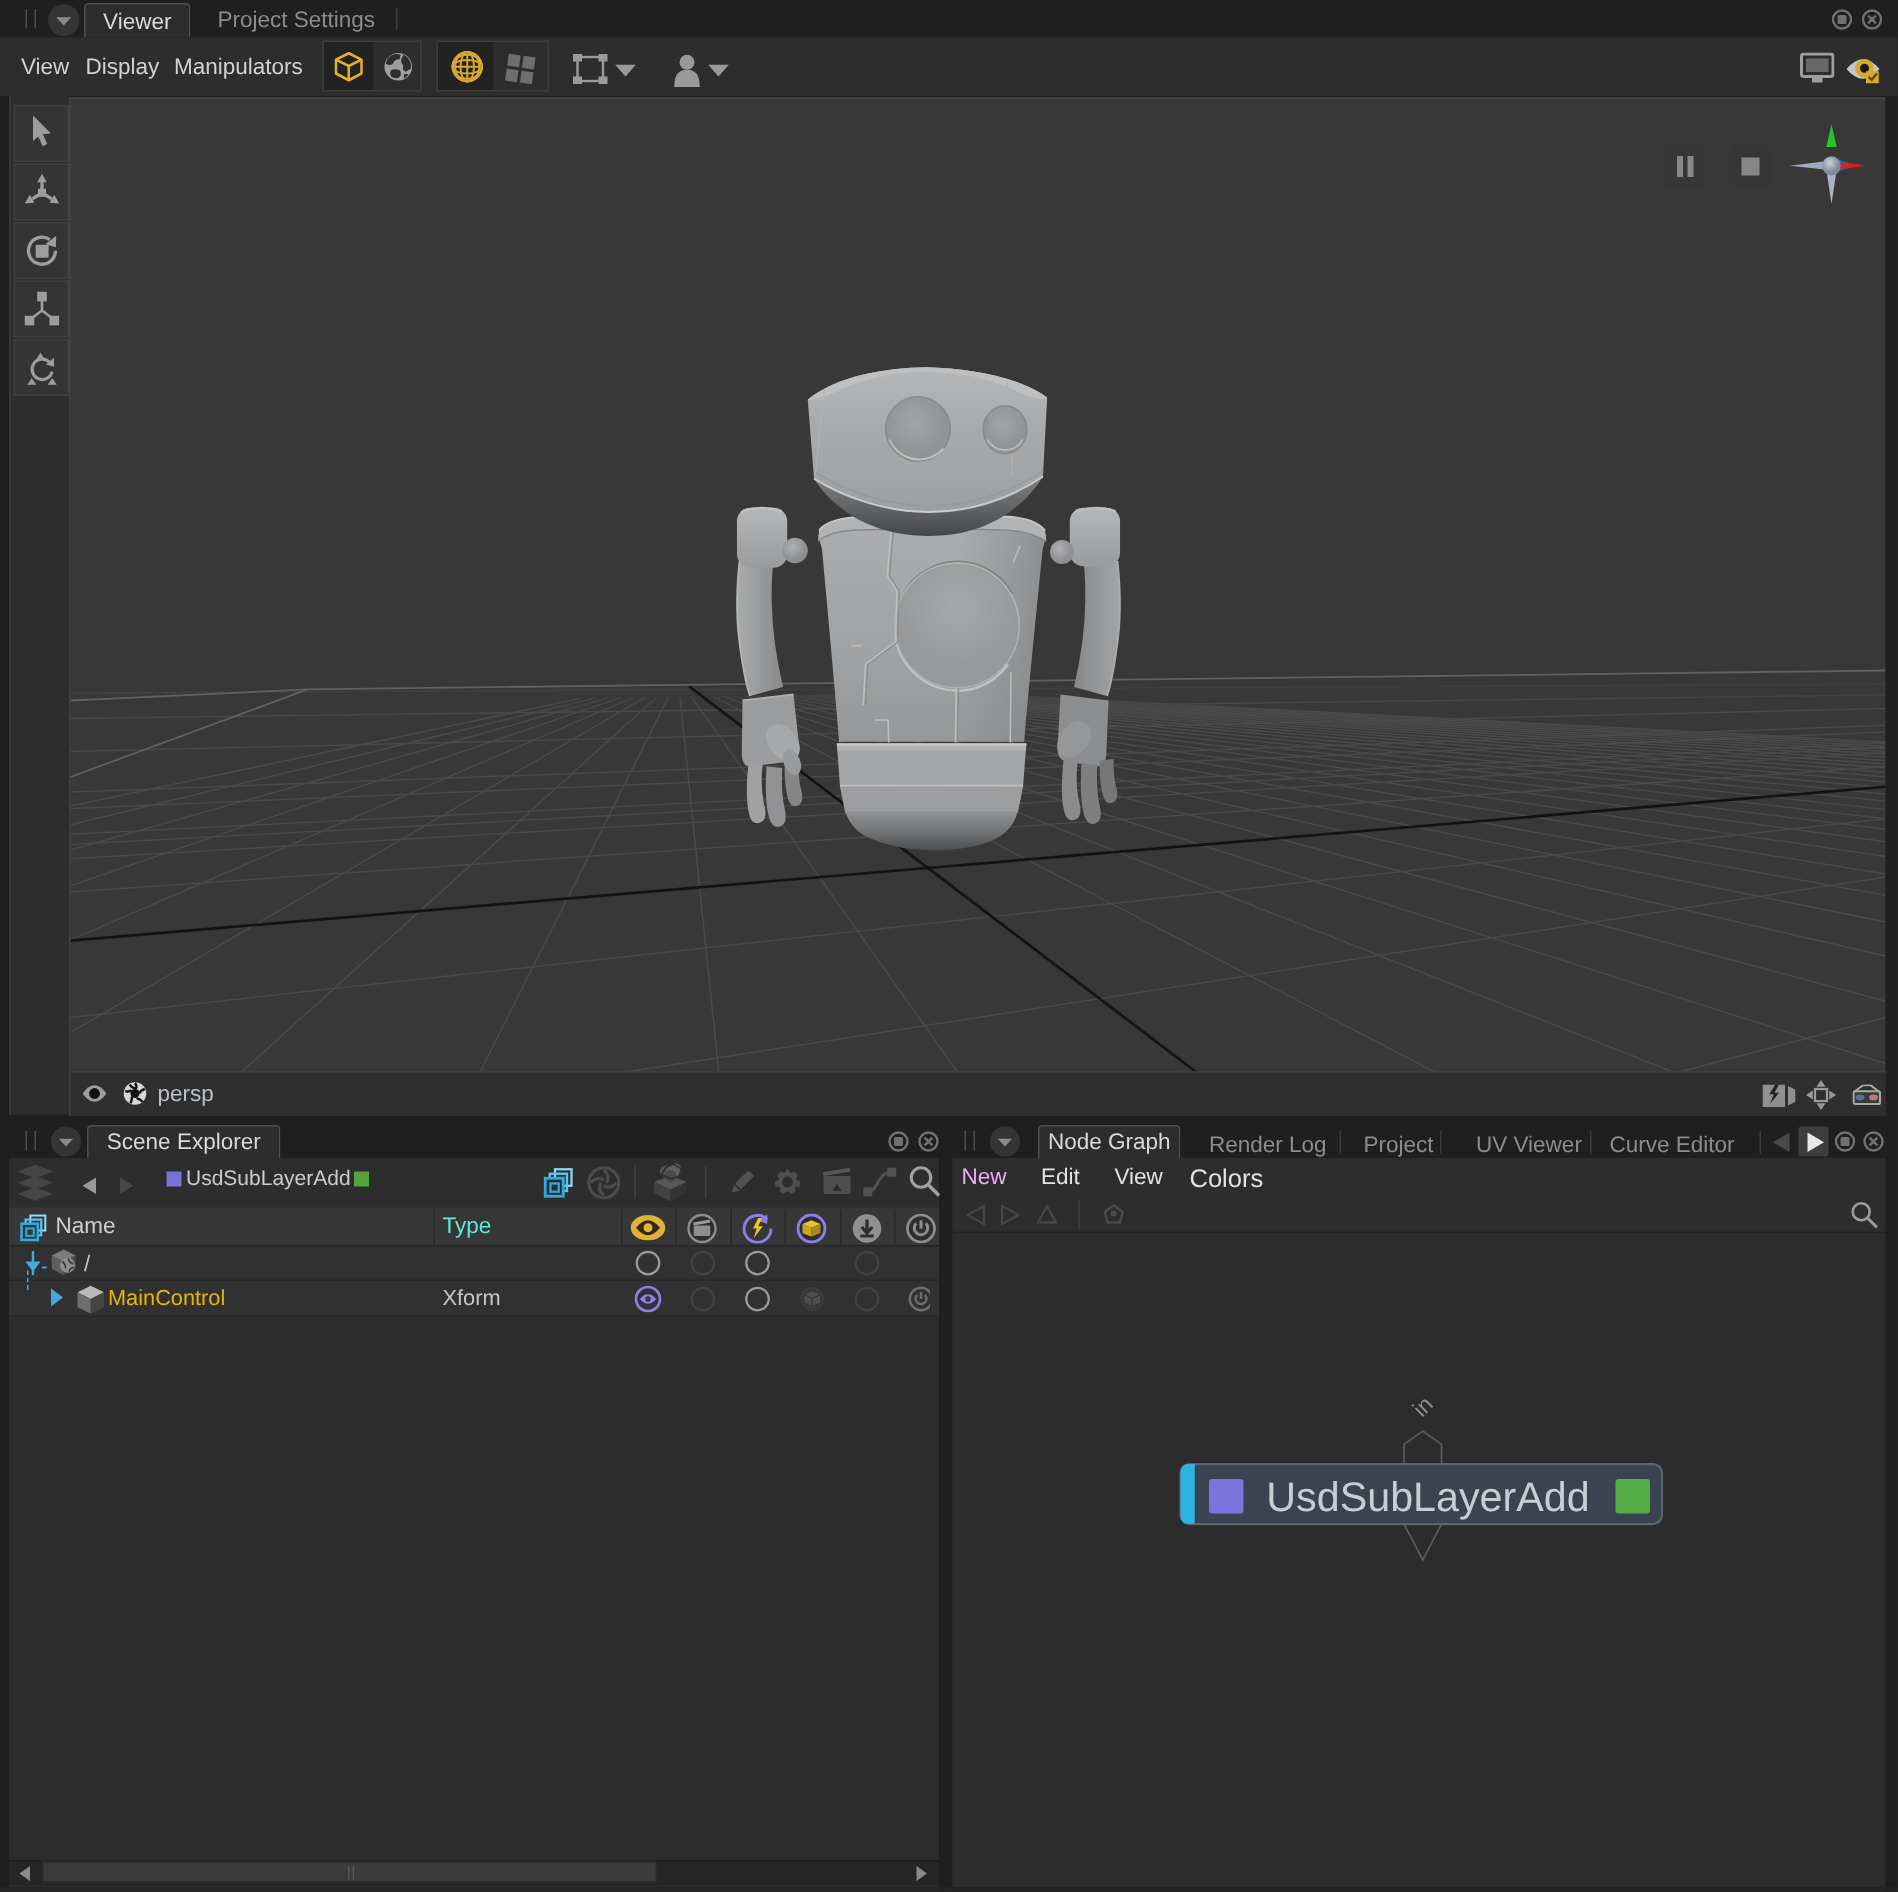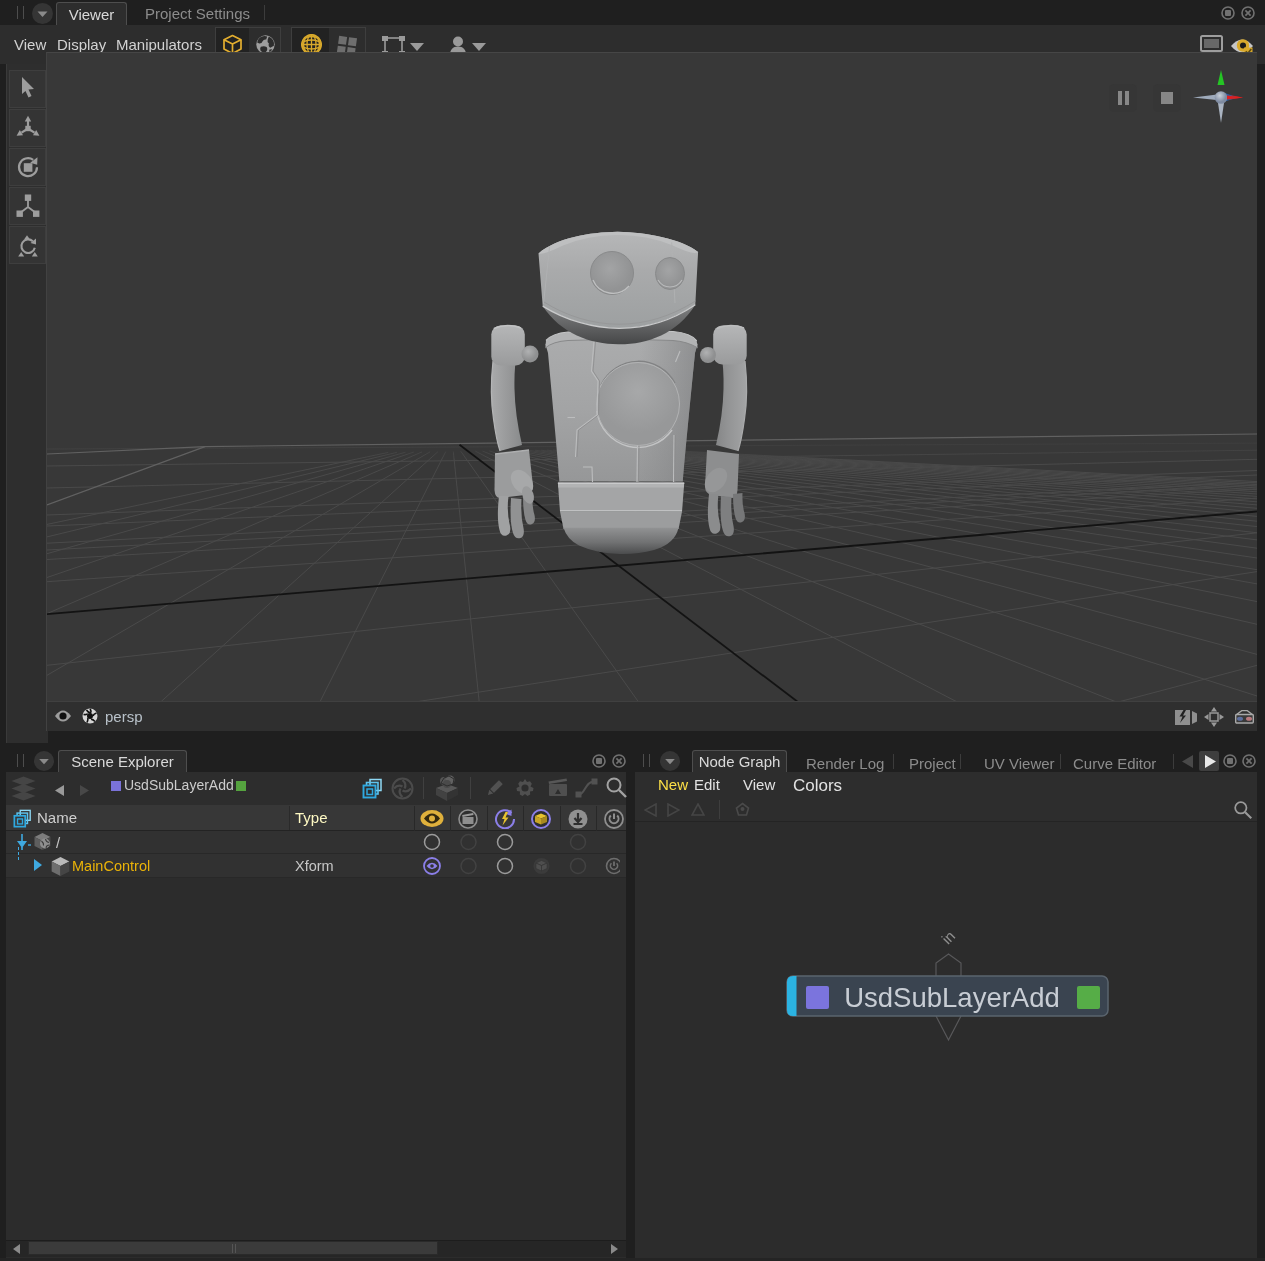--- a/index.html
+++ b/index.html
@@ -14,21 +14,21 @@
   .tab-txt{color:#8c8c8c;font-size:15px;}
   .grip{width:5px;height:13px;border-left:1px solid #4d4d4d;border-right:1px solid #4d4d4d;}
   
   #toolbar{left:0;top:25px;width:1265px;height:39px;background:#2d2d2d;}
   .menutxt{color:#d2d2d2;font-size:15px;line-height:39px;}
   .igroup{border:1px solid #3e3e3e;height:34px;box-sizing:border-box;}
   .icell-dark{background:#222222;}
   
   #lefttools{left:6px;top:64px;width:41px;height:679px;background:#2e2e2e;border-left:1px solid #3a3a3a;}
   .ltbtn{left:2px;width:37px;height:38px;background:#343434;border:1px solid #3e3e3e;box-sizing:border-box;}
-  #viewport{left:46px;top:52px;width:1211px;height:679px;background:#383838;border-top:1px solid #464646;border-left:1px solid #424242;box-sizing:border-box;overflow:hidden;}
+  #viewport{left:46px;top:65px;width:1211px;height:679px;background:#383838;border-top:1px solid #464646;border-left:1px solid #424242;box-sizing:border-box;overflow:hidden;}
   #perspbar{left:0px;bottom:0px;width:1210px;height:30px;background:#2f2f2f;border-top:1px solid #404040;box-sizing:border-box;}
   .vpbtn{width:28px;height:28px;background:#363636;border-radius:5px;}
   
   #panelL{left:6px;top:750px;width:620px;height:511px;background:#2c2c2c;}
   #panelR{left:635px;top:750px;width:622px;height:511px;background:#2c2c2c;}
   .ptabbar{left:0;top:0;width:100%;height:22px;background:#1f1f1f;}
 </style>
 </head>
 <body>
 <div id="app">
@@ -538,21 +538,21 @@
     </svg>
 
     <div class="abs" style="left:0;top:55px;width:620px;height:26px;background:#373737;border-bottom:1px solid #232323;box-sizing:border-box;"></div>
     <svg class="abs" style="left:7px;top:59px;" width="19" height="19" viewBox="0 0 21 21">
       <rect x="8" y="1.5" width="11" height="11" fill="none" stroke="#8fd9f5" stroke-width="1.5"></rect>
       <rect x="4.5" y="4.5" width="11.5" height="11.5" fill="none" stroke="#5ec4ee" stroke-width="1.6"></rect>
       <rect x="1.5" y="7.5" width="12" height="12" fill="#373737" stroke="#2fa9e0" stroke-width="1.9"></rect>
       <rect x="5" y="11" width="5.5" height="5.5" fill="none" stroke="#2fa9e0" stroke-width="1.5"></rect>
     </svg>
     <div class="abs" style="left:31px;top:59px;color:#cfcfcf;font-size:15px;">Name</div>
-    <div class="abs" style="left:289px;top:59px;color:#fef9c3;font-size:15px;">Type</div>
+    <div class="abs" style="left:289px;top:59px;color:#5eead4;font-size:15px;">Type</div>
     <div class="abs" style="left:283px;top:56px;width:1px;height:24px;background:#2a2a2a;"></div>
 
     <svg class="abs" style="left:414px;top:60px;" width="24" height="17" viewBox="0 0 24 17">
       <ellipse cx="12" cy="8.5" rx="11.5" ry="8.5" fill="#e0b13c"></ellipse>
       <path d="M4 8.5 Q8 3.5 12 3.5 Q16 3.5 20 8.5 Q16 13.5 12 13.5 Q8 13.5 4 8.5 Z" fill="#33290e"></path>
       <circle cx="12" cy="8.5" r="3" fill="#e0b13c"></circle>
     </svg>
     <svg class="abs" style="left:452px;top:59px;" width="20" height="20" viewBox="0 0 20 20">
       <circle cx="10" cy="10" r="9" fill="#2e2e2e" stroke="#8e8e8e" stroke-width="1.6"></circle>
       <rect x="4.5" y="8" width="11" height="7" rx="0.5" fill="#8e8e8e"></rect>
@@ -672,21 +672,21 @@
     <svg class="abs" style="left:588px;top:4px;" width="14" height="14" viewBox="0 0 14 14">
       <circle cx="7" cy="7" r="6" fill="none" stroke="#717171" stroke-width="1.6"></circle>
       <rect x="4" y="4" width="6" height="6" rx="1" fill="#717171"></rect>
     </svg>
     <svg class="abs" style="left:607px;top:4px;" width="14" height="14" viewBox="0 0 14 14">
       <circle cx="7" cy="7" r="6" fill="none" stroke="#717171" stroke-width="1.6"></circle>
       <path d="M4.4 4.4 L9.6 9.6 M9.6 4.4 L4.4 9.6" stroke="#717171" stroke-width="1.7"></path>
     </svg>
 
     <div class="abs" style="left:0;top:22px;width:622px;height:25px;background:#2d2d2d;"></div>
-    <div class="abs" style="left:23px;top:26px;color:#fde047;font-size:15px;">New</div>
+    <div class="abs" style="left:6px;top:26px;color:#f0abfc;font-size:15px;">New</div>
     <div class="abs" style="left:59px;top:26px;color:#e2e2e2;font-size:15px;">Edit</div>
     <div class="abs" style="left:108px;top:26px;color:#e2e2e2;font-size:15px;">View</div>
     <div class="abs" style="left:158px;top:26px;color:#e2e2e2;font-size:17px;">Colors</div>
     <div class="abs" style="left:221px;top:26px;color:#7dd3fc;font-size:15px;margin-top:39px;">Go</div>
 
     <div class="abs" style="left:0;top:47px;width:622px;height:25px;background:#2d2d2d;border-bottom:1px solid #242424;box-sizing:border-box;"></div>
     <svg class="abs" style="left:9px;top:53px;" width="13" height="14" viewBox="0 0 13 14">
         <path d="M12 1 L12 13 L1 7 Z" fill="none" stroke="#454545" stroke-width="1.6"></path>
       </svg>
     <svg class="abs" style="left:32px;top:53px;" width="13" height="14" viewBox="0 0 13 14">

